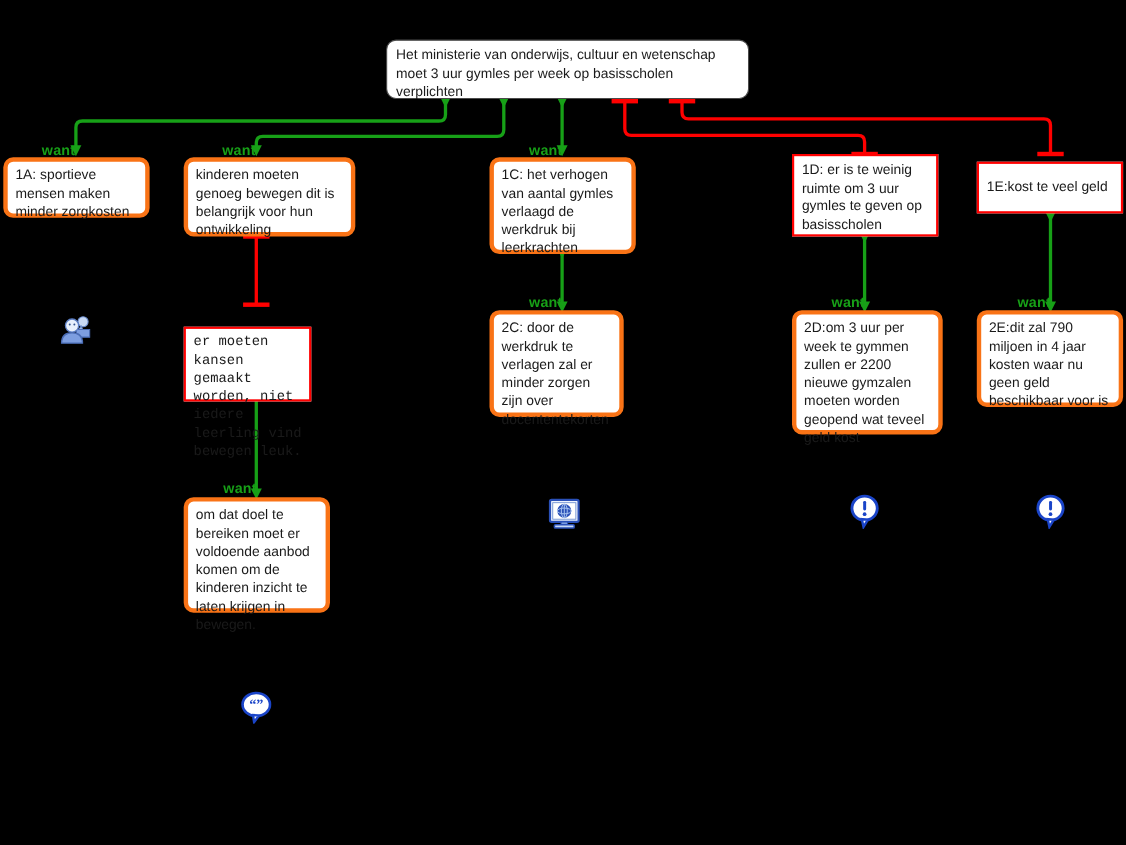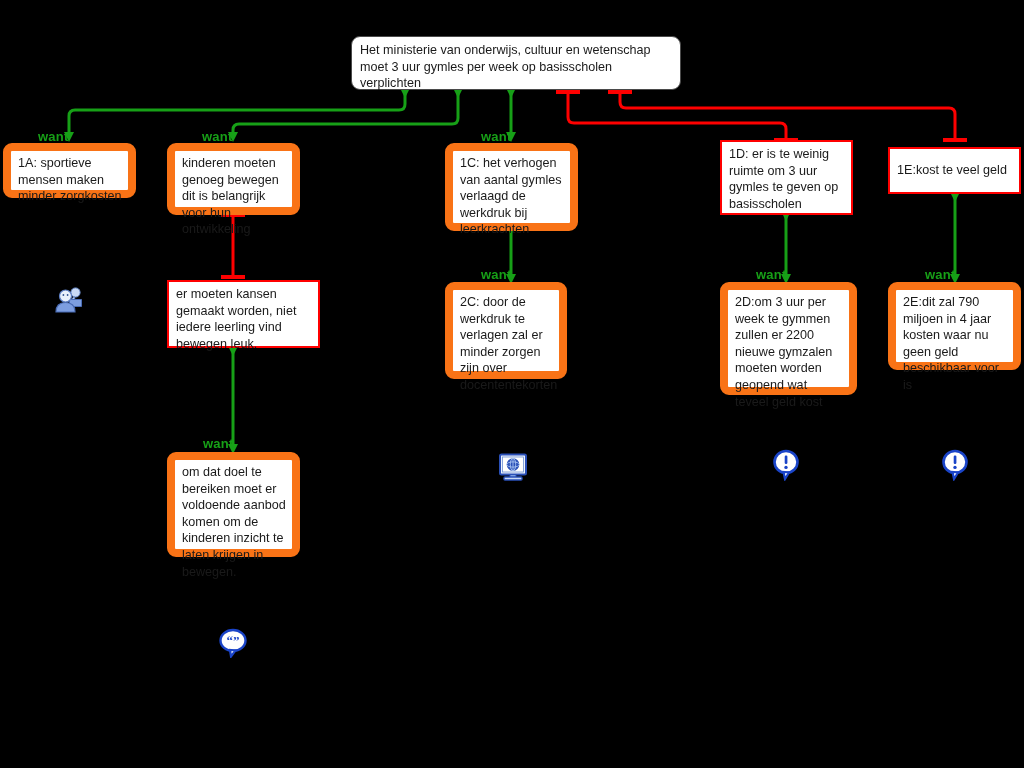--- a/index.html
+++ b/index.html
@@ -9,21 +9,21 @@
   }
   #canvas{position:absolute;left:0;top:0;width:1024px;height:768px;}
   svg.wires{position:absolute;left:0;top:0;width:1024px;height:768px;overflow:visible;}
 
   
   .node{
     position:absolute;box-sizing:border-box;background:#ffffff;
     color:#1a1a1a;font-size:12.6px;line-height:16.6px;
     padding:4px 6px 4px 7px;white-space:pre-line;
   }
-  .node.green{border:8px solid #f97316;border-radius:9px;}
+  .node.green{border:4px solid #f97316;border-radius:9px;}
   .node.red{border:2px solid #ff0000;border-radius:0;}
   .node.root{border:1px solid #4a4a4a;border-radius:9px;padding:5px 8px;}
 
   
   .wlabel{
     position:absolute;font-size:13px;font-weight:bold;letter-spacing:.2px;
     line-height:9px;white-space:nowrap;
   }
   .wlabel.want{color:#17a017;}
   .wlabel.maar{color:#ff0000;margin-top:31px;}
@@ -109,23 +109,23 @@
   <div class="wlabel maar" style="left:200px;top:269px;">maar</div>
   <div class="wlabel want" style="left:203px;top:439px;">want</div>
   <div class="wlabel want" style="left:481px;top:270px;">want</div>
   <div class="wlabel want" style="left:756px;top:270px;">want</div>
   <div class="wlabel want" style="left:925px;top:270px;">want</div>
 
   <div class="node root" style="left:351px;top:36px;width:330px;height:54px;">Het ministerie van onderwijs, cultuur en wetenschap moet 3 uur gymles per week op basisscholen verplichten</div>
 
   <div class="node green" style="left:3px;top:143px;width:133px;height:55px;">1A: sportieve mensen maken minder zorgkosten</div>
 
-  <div class="node green" style="left:167px;top:143px;width:133px;height:72px;">kinderen moeten genoeg bewegen dit is belangrijk voor hun ontwikkeling</div>
+  <div class="node green" style="left:167px;top:143px;width:156px;height:72px;">kinderen moeten genoeg bewegen dit is belangrijk voor hun ontwikkeling</div>
 
-  <div class="node red" style="left:167px;top:280px;width:153px;height:68px;">er moeten kansen gemaakt worden, niet iedere leerling vind bewegen leuk.</div>
+  <div class="node red" style="left:167px;top:297px;width:116px;height:68px;font-family:Liberation Mono, monospace;">er moeten kansen gemaakt worden, niet iedere leerling vind bewegen leuk.</div>
 
   <div class="node green" style="left:167px;top:452px;width:133px;height:105px;">om dat doel te bereiken moet er voldoende aanbod komen om de kinderen inzicht te laten krijgen in bewegen.</div>
 
   <div class="node green" style="left:445px;top:143px;width:133px;height:88px;">1C: het verhogen van aantal gymles verlaagd de werkdruk bij leerkrachten</div>
 
   <div class="node green" style="left:445px;top:282px;width:122px;height:97px;">2C: door de werkdruk te verlagen zal er minder zorgen zijn over docententekorten</div>
 
   <div class="node red" style="left:720px;top:140px;width:133px;height:75px;">1D: er is te weinig ruimte om 3 uur gymles te geven op basisscholen</div>
 
   <div class="node green" style="left:720px;top:282px;width:137px;height:113px;">2D:om 3 uur per week te gymmen zullen er 2200 nieuwe gymzalen moeten worden geopend wat teveel geld kost</div>

